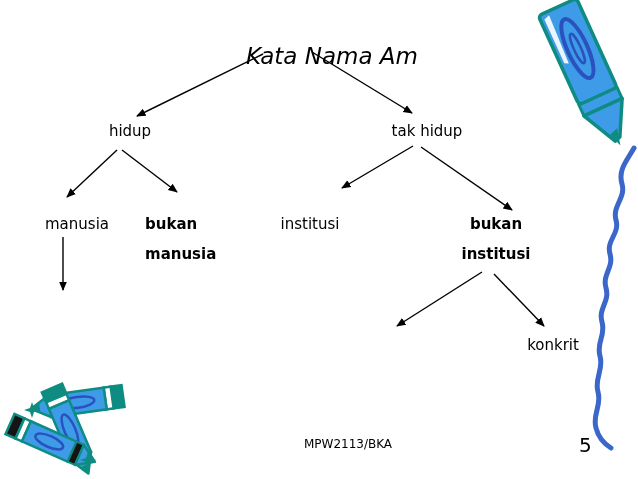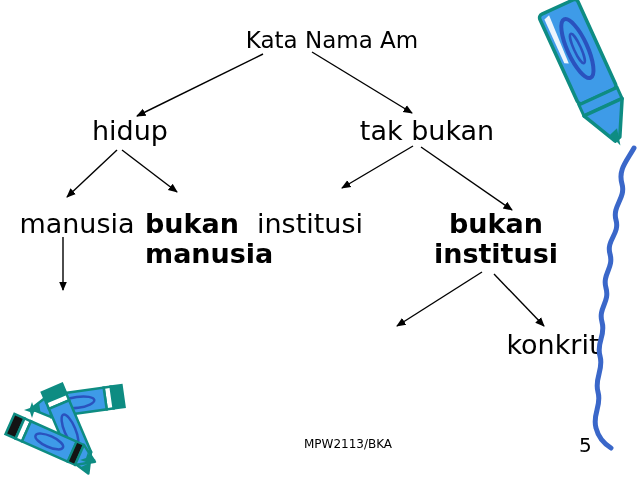--- a/index.html
+++ b/index.html
@@ -9,21 +9,21 @@
     height: 479px;
     background: var(--background, #ffffff);
     overflow: hidden;
     font-family: "DejaVu Sans", "Liberation Sans", sans-serif;
     color: var(--text, #000000);
   }
   svg.layer { position: absolute; left: 0; top: 0; pointer-events: none; }
   .connector { stroke: var(--connector, #000000); stroke-width: 1.4; fill: none; }
   .node {
     position: absolute;
-    font-size: 27px;
+    font-size: 15px;
     line-height: 30px;
     white-space: nowrap;
     color: var(--text, #000000);
   }
   .node.center { transform: translateX(-50%); text-align: center; }
   .node.title-node { font-size: 23px; }
   .node .line { display: block; font-weight: bold; }
   .footer-text {
     position: absolute;
     font-size: 12px;
@@ -62,25 +62,25 @@
     <line class="connector" x1="312" y1="52" x2="412" y2="113" marker-end="url(#arrow)"></line>
     <line class="connector" x1="117" y1="150" x2="67" y2="197" marker-end="url(#arrow)"></line>
     <line class="connector" x1="122" y1="150" x2="177" y2="192" marker-end="url(#arrow)"></line>
     <line class="connector" x1="63" y1="237" x2="63" y2="290" marker-end="url(#arrow)"></line>
     <line class="connector" x1="413" y1="146" x2="342" y2="188" marker-end="url(#arrow)"></line>
     <line class="connector" x1="421" y1="147" x2="512" y2="210" marker-end="url(#arrow)"></line>
     <line class="connector" x1="482" y1="272" x2="397" y2="326" marker-end="url(#arrow)"></line>
     <line class="connector" x1="494" y1="274" x2="544" y2="326" marker-end="url(#arrow)"></line>
   </svg>
 
-  <div class="node center title-node" style="left:332px; top:25px;">Kata Nama Am</div>
+  <div class="node center title-node" style="left:332px; top:41px;font-style:italic;">Kata Nama Am</div>
 
   <div class="node center" style="left:130px; top:116px;">hidup</div>
 
-  <div class="node center" style="left:427px; top:116px;">tak bukan</div>
+  <div class="node center" style="left:427px; top:116px;">tak hidup</div>
 
   <div class="node center" style="left:77px; top:209px;">manusia</div>
 
   <div class="node" style="left:145px; top:209px;">
     <span class="line">bukan</span>
     <span class="line">manusia</span>
   </div>
 
   <div class="node center" style="left:310px; top:209px;">institusi</div>
 

